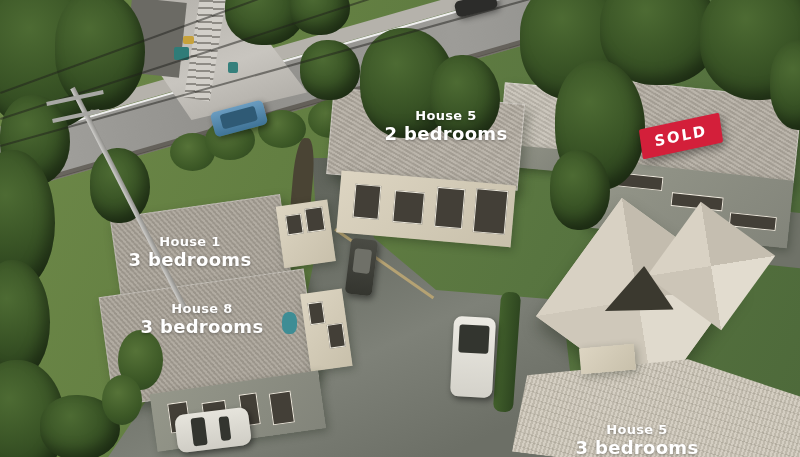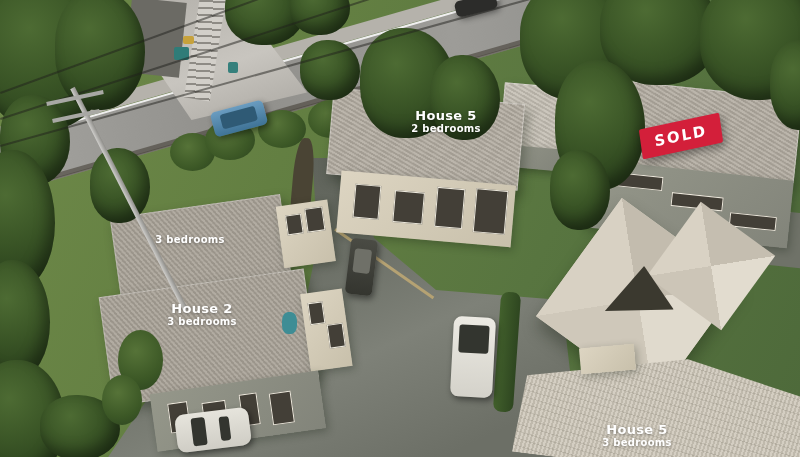--- a/index.html
+++ b/index.html
@@ -45,21 +45,21 @@
   .wall-cream{background:linear-gradient(135deg,#ddd5c2,#c8c0ab);box-shadow:2px 3px 8px rgba(20,30,15,.3);}
   .wall-grey{background:linear-gradient(135deg,#95978a,#82847a);box-shadow:2px 3px 8px rgba(20,30,15,.3);}
   .win{position:absolute;background:#433f37;border:1px solid #ece8dc;}
   
   .car{position:absolute;border-radius:5px;box-shadow:2px 3px 6px rgba(0,0,0,.45);}
   .car .glass{position:absolute;background:#33352f;border-radius:3px;}
   
   .label{position:absolute;z-index:20;text-align:center;color:#fff;
     text-shadow:0 1px 3px rgba(0,0,0,.35);}
   .label-title{font-size:13px;font-weight:bold;letter-spacing:.3px;}
-  .label-sub{font-size:10px;font-weight:bold;letter-spacing:.3px;}
+  .label-sub{font-size:18px;font-weight:bold;letter-spacing:.3px;}
   .sold-badge{position:absolute;z-index:21;left:640px;top:121px;
     transform:rotate(-12deg) skewX(-4deg);background:#d31f3a;color:#fff;
     font-size:15px;font-weight:bold;letter-spacing:2px;padding:6px 14px;
     border-radius:2px;box-shadow:2px 4px 8px rgba(0,0,0,.4);}
   .fenceline{position:absolute;background:#b5a273;transform-origin:0 0;}
   .wallline{position:absolute;background:rgba(60,55,45,.55);transform-origin:0 0;}
 </style>
 </head>
 <body>
 
@@ -182,24 +182,25 @@
     background:linear-gradient(180deg,#eceae3,#d4d2ca);border-radius:8px;">
     <div class="glass" style="left:6px;top:8px;width:30px;height:28px;"></div>
   </div>
   <div class="car" style="left:176px;top:411px;width:74px;height:38px;transform:rotate(-7deg);z-index:6;
     background:linear-gradient(180deg,#e6e4dc,#cfcdc5);border-radius:9px;">
     <div class="glass" style="left:16px;top:5px;width:14px;height:28px;"></div>
     <div class="glass" style="left:44px;top:7px;width:10px;height:24px;"></div>
   </div>
 
   <div class="label" style="left:125px;top:234px;width:130px;">
+    <div class="label-title">House 1</div>
     <div class="label-sub">3 bedrooms</div>
   </div>
   <div class="label" style="left:137px;top:301px;width:130px;">
-    <div class="label-title">House 2</div>
+    <div class="label-title">House 8</div>
     <div class="label-sub">3 bedrooms</div>
   </div>
   <div class="label" style="left:381px;top:108px;width:130px;">
     <div class="label-title">House 5</div>
     <div class="label-sub">2 bedrooms</div>
   </div>
   <div class="label" style="left:572px;top:422px;width:130px;text-align:center;">
     <div class="label-title">House 5</div>
     <div class="label-sub">3 bedrooms</div>
   </div>

